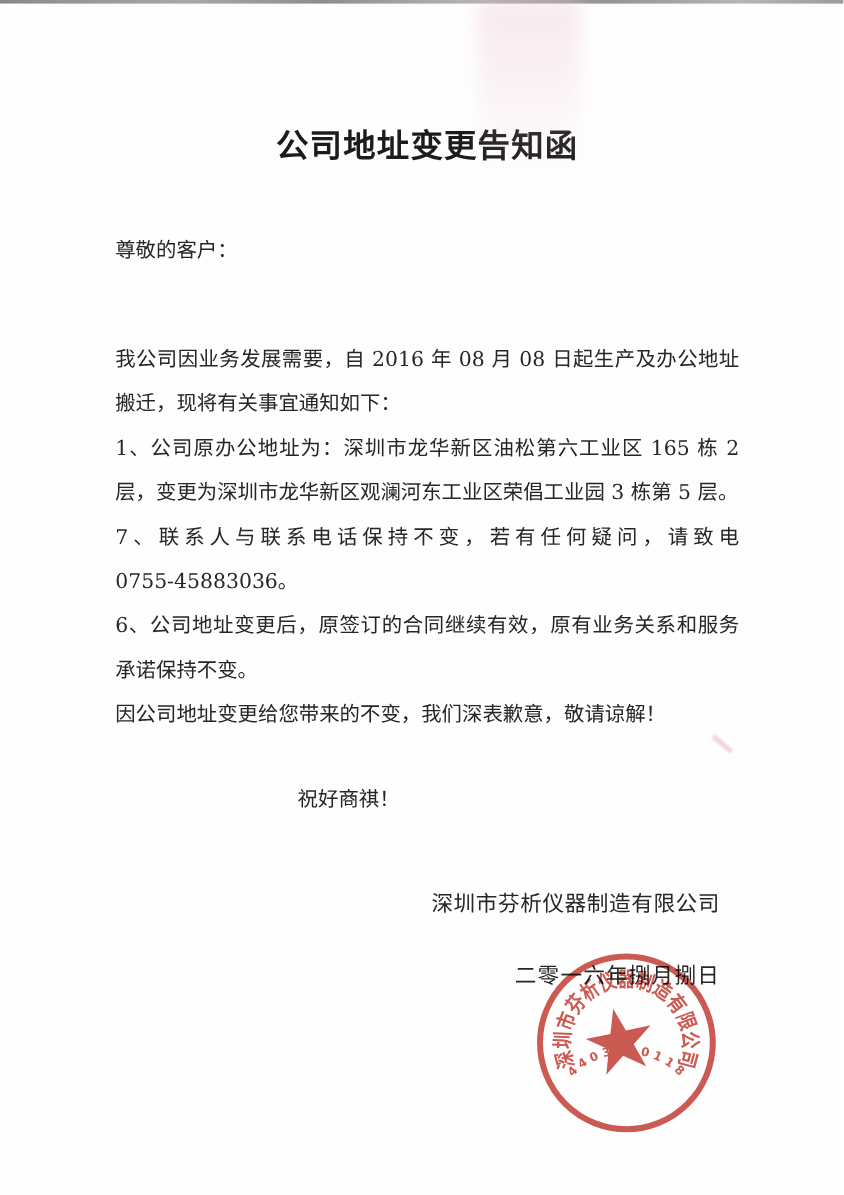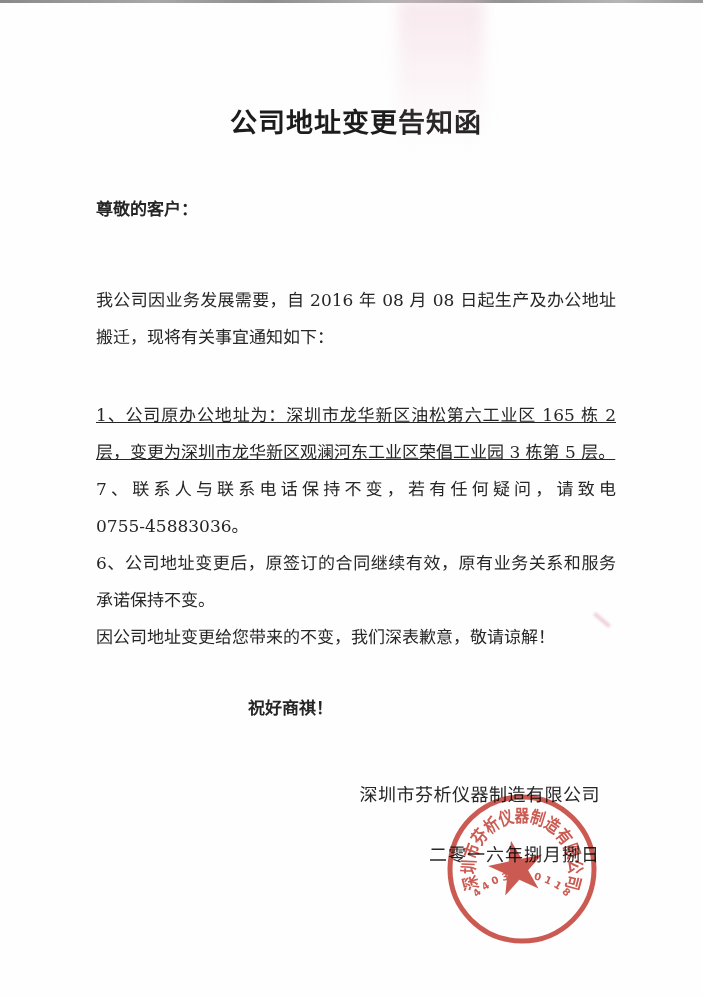--- a/index.html
+++ b/index.html
@@ -27,26 +27,26 @@
     background:rgba(228,168,190,.5);
     transform:rotate(40deg);
     filter:blur(1px);
   }
   .content{margin:0 87px 0 96px;width:520px;}
   .title{
     margin:104px 0 0;
     font-size:27px;line-height:38px;font-weight:bold;
     text-align:center;color:#1c1c1c;letter-spacing:1px;
   }
-  .salutation{margin:53px 0 0;font-size:17px;line-height:28px;font-weight:bold;}
+  .salutation{margin:53px 0 0;font-size:17px;line-height:28px;}
   p.para{margin:0;font-size:17px;line-height:37px;text-align:justify;}
   p.para.intro{margin-top:59px;}
-  p.para.first-item{margin-top:41px;text-decoration:underline;}
+  p.para.first-item{}
   .nowrap{white-space:nowrap;}
-  .closing{margin:38px 0 0 152px;font-size:17px;line-height:28px;font-weight:bold;}
+  .closing{margin:38px 0 0 152px;font-size:17px;line-height:28px;}
   .signature{margin-top:60px;text-align:right;padding-right:16px;}
   .sig-company{margin:0;font-size:18px;line-height:26px;letter-spacing:.5px;}
   .sig-date{margin:34px 0 0;font-size:18px;line-height:26px;letter-spacing:1px;}
   .seal{
     position:absolute;left:444px;top:791px;width:156px;height:156px;
     mix-blend-mode:multiply;opacity:.88;
     pointer-events:none;
   }
   .seal text{font-family:"DejaVu Serif","Liberation Serif",serif;font-weight:bold;fill:#c5443a;}
   .seal .arc-company{font-size:17.5px;}

